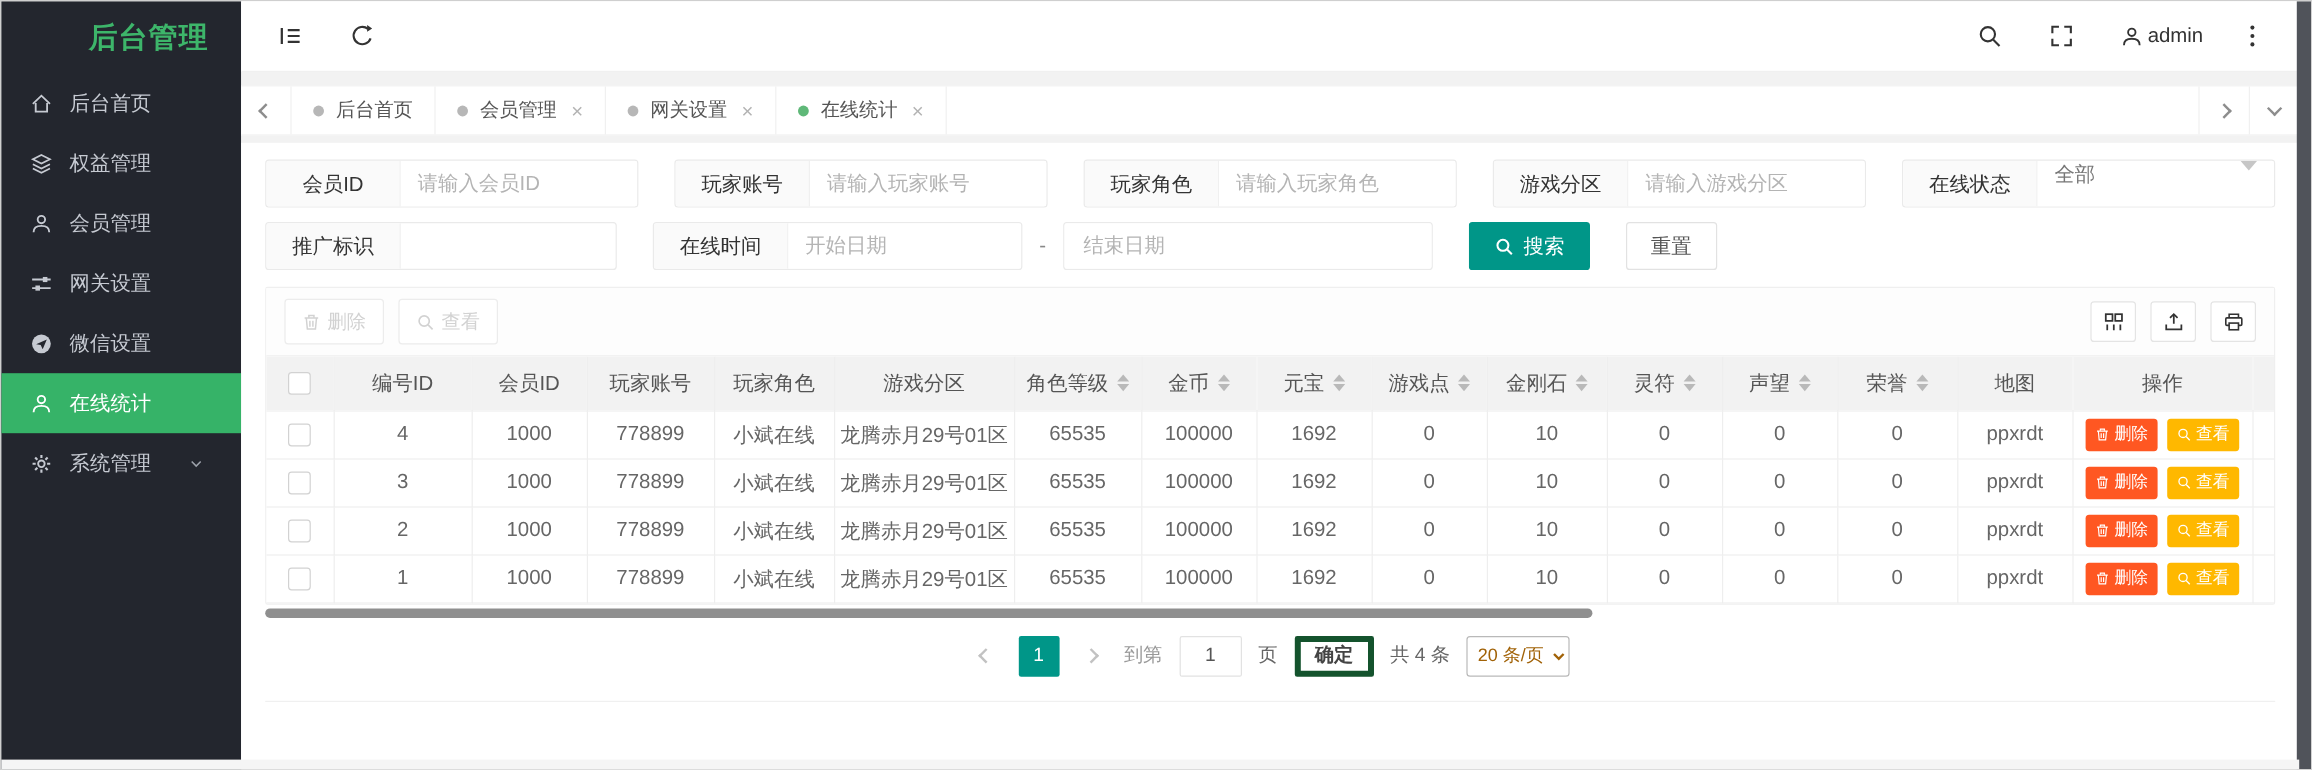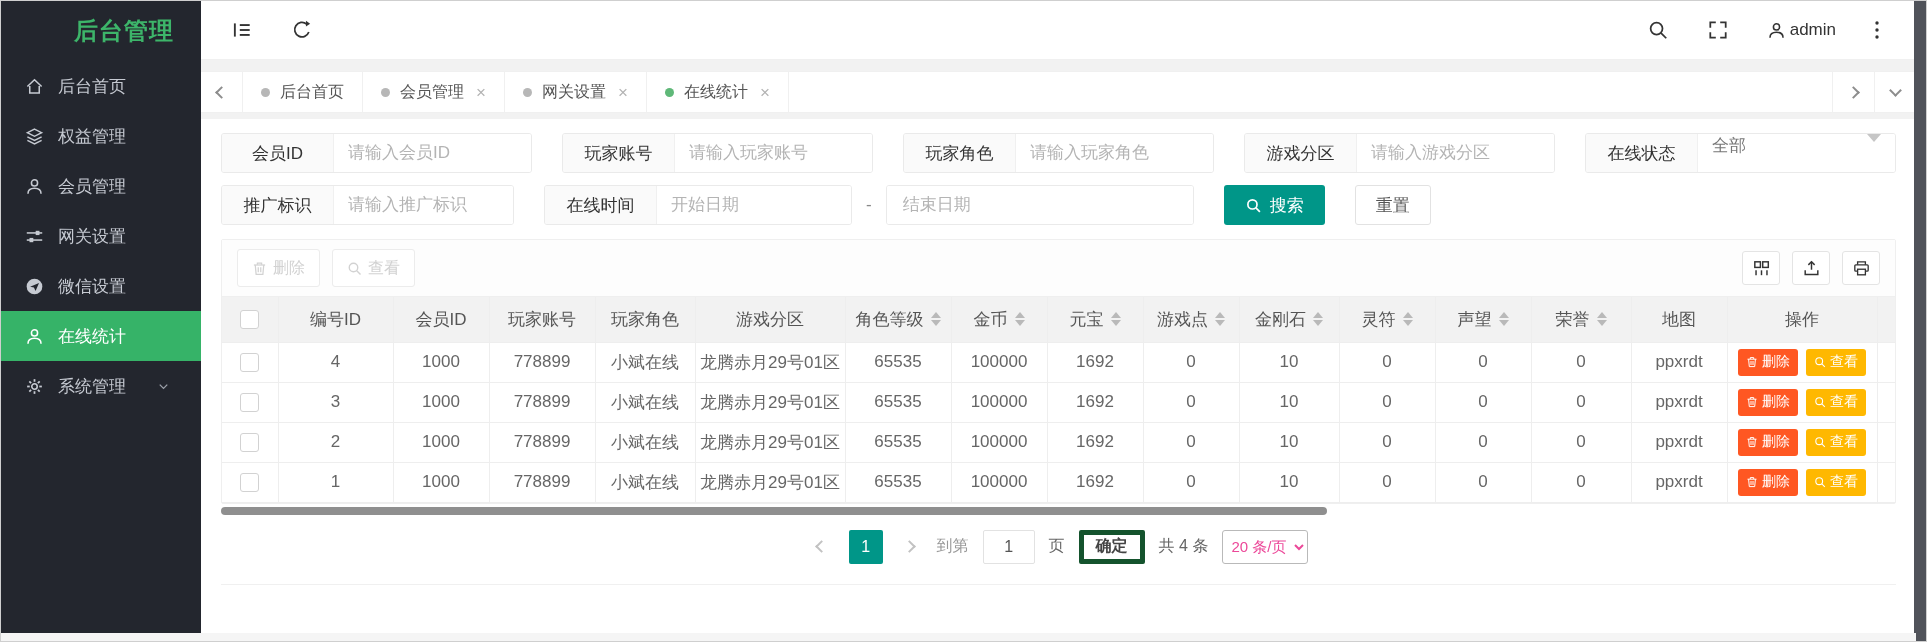--- a/index.html
+++ b/index.html
@@ -121,21 +121,21 @@
            padding:14px 0 16px 0; font-size:16px; color:#666; }
   .pg-arrow { width:26px; height:26px; display:flex; align-items:center; justify-content:center; cursor:pointer; }
   .pg-arrow .chv { border-color:#c2c2c2; }
   .pg-cur { min-width:34px; height:34px; background:#009688; color:#fff; display:flex;
             align-items:center; justify-content:center; border-radius:2px; cursor:pointer; }
   .pg-input { width:52px; height:34px; border:1px solid #e2e2e2; border-radius:2px;
               text-align:center; font-size:16px; color:#555; outline:none; font-family:inherit; }
   .pg-confirm { height:34px; padding:0 12px; background:#fff; border:5px solid #14532d;
                 border-radius:2px; font-size:16px; color:#444; cursor:pointer; font-family:inherit; font-weight:bold; }
   .pg-size { height:34px; border:1px solid #b9b9b9; border-radius:3px; font-size:15px;
-             color:#ec4899; padding:0 4px; font-family:inherit; background:#fff; cursor:pointer; }
+             color:#a16207; padding:0 4px; font-family:inherit; background:#fff; cursor:pointer; }
 
   .bottom-divider { border-top:1px solid #f0f0f0; margin-top:4px; }
   .filler { flex:1; background:#fff; }
 
   
   .vscrollbar { position:absolute; top:0; right:0; width:12px; height:640px; background:#50535a; }
   .bottom-strip { position:absolute; left:0; bottom:0; height:8px; width:1915px; background:#f5f5f5; }
 </style>
 </head>
 <body>
@@ -336,21 +336,20 @@
             <span class="fselect">
               <span>全部</span>
               <span class="sel-arrow"></span>
             </span>
           </div>
         </div>
 
       <div class="filter-row" style="margin-bottom:14px;">
         <div class="fgroup fixed">
           <span class="flabel">推广标识</span>
-          <input placeholder="请输入推广标识" style="">
         </div>
         <div class="time-group">
           <div class="fgroup">
             <span class="flabel">在线时间</span>
             <input placeholder="开始日期" style="">
           </div>
           <span class="time-sep">-</span>
           <div class="fgroup">
             <input style="padding-left: 16px;" placeholder="结束日期">
           </div>

